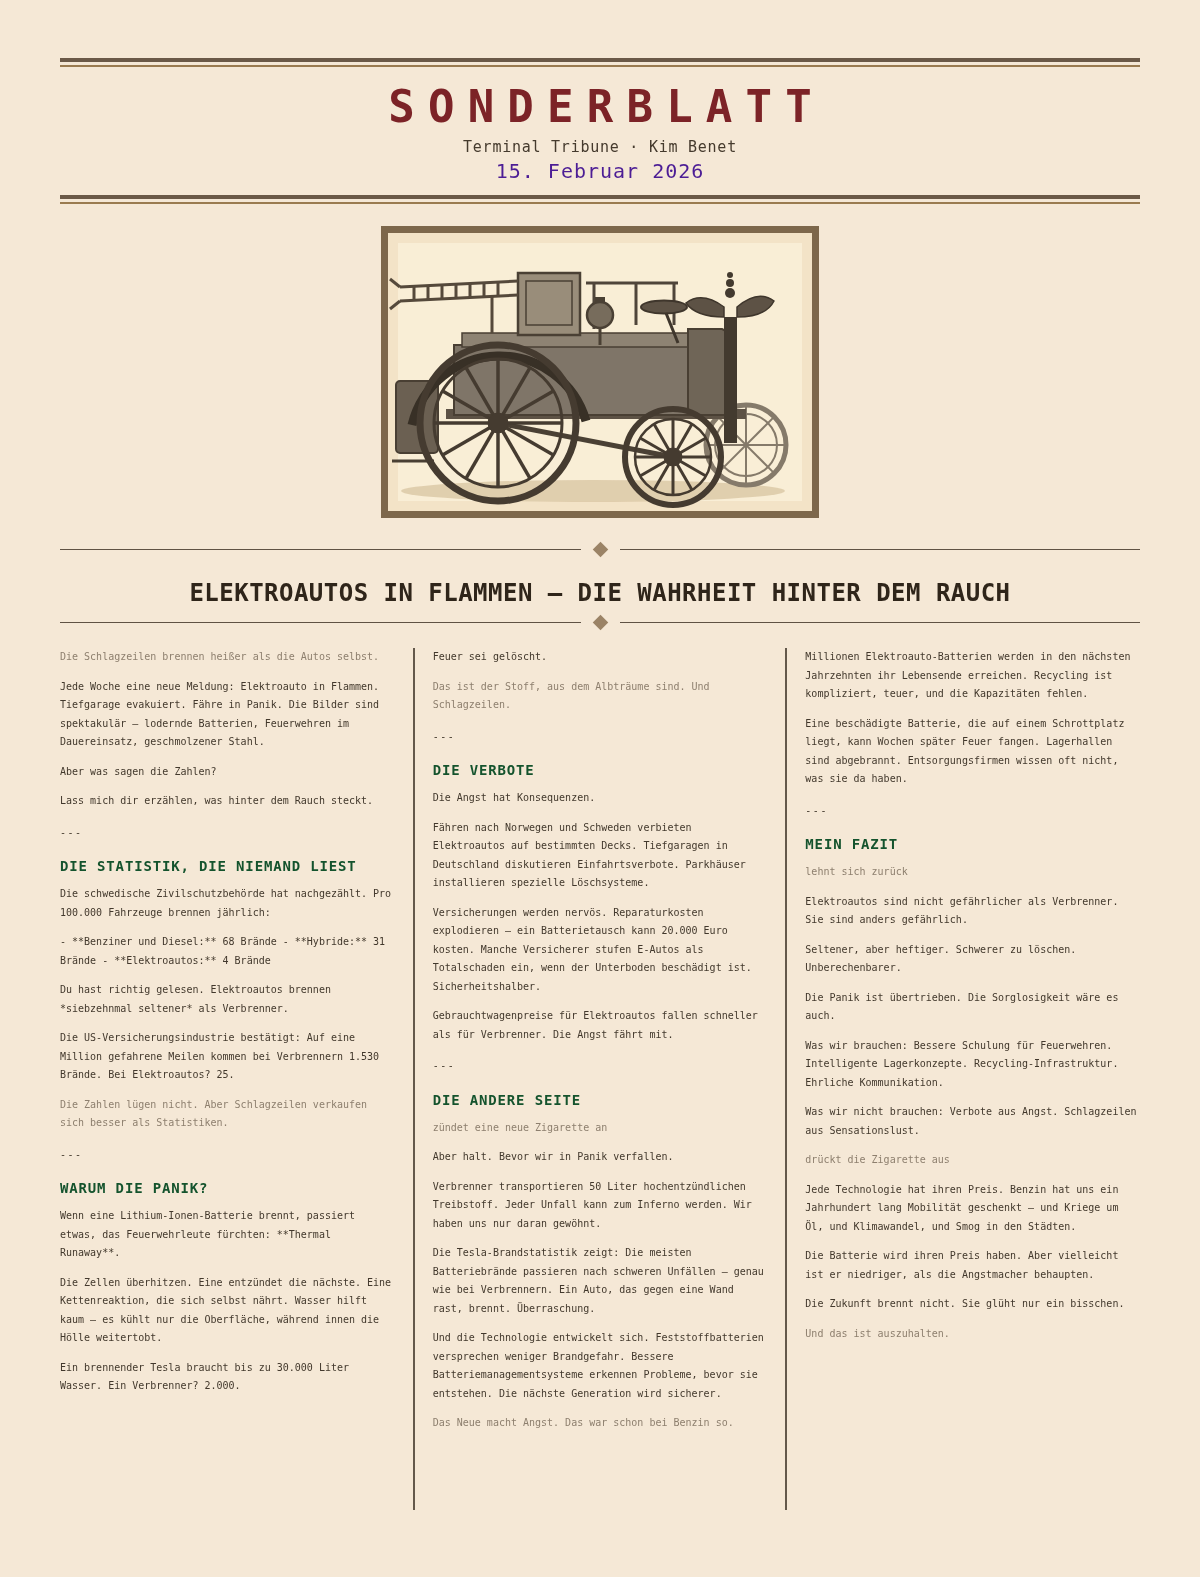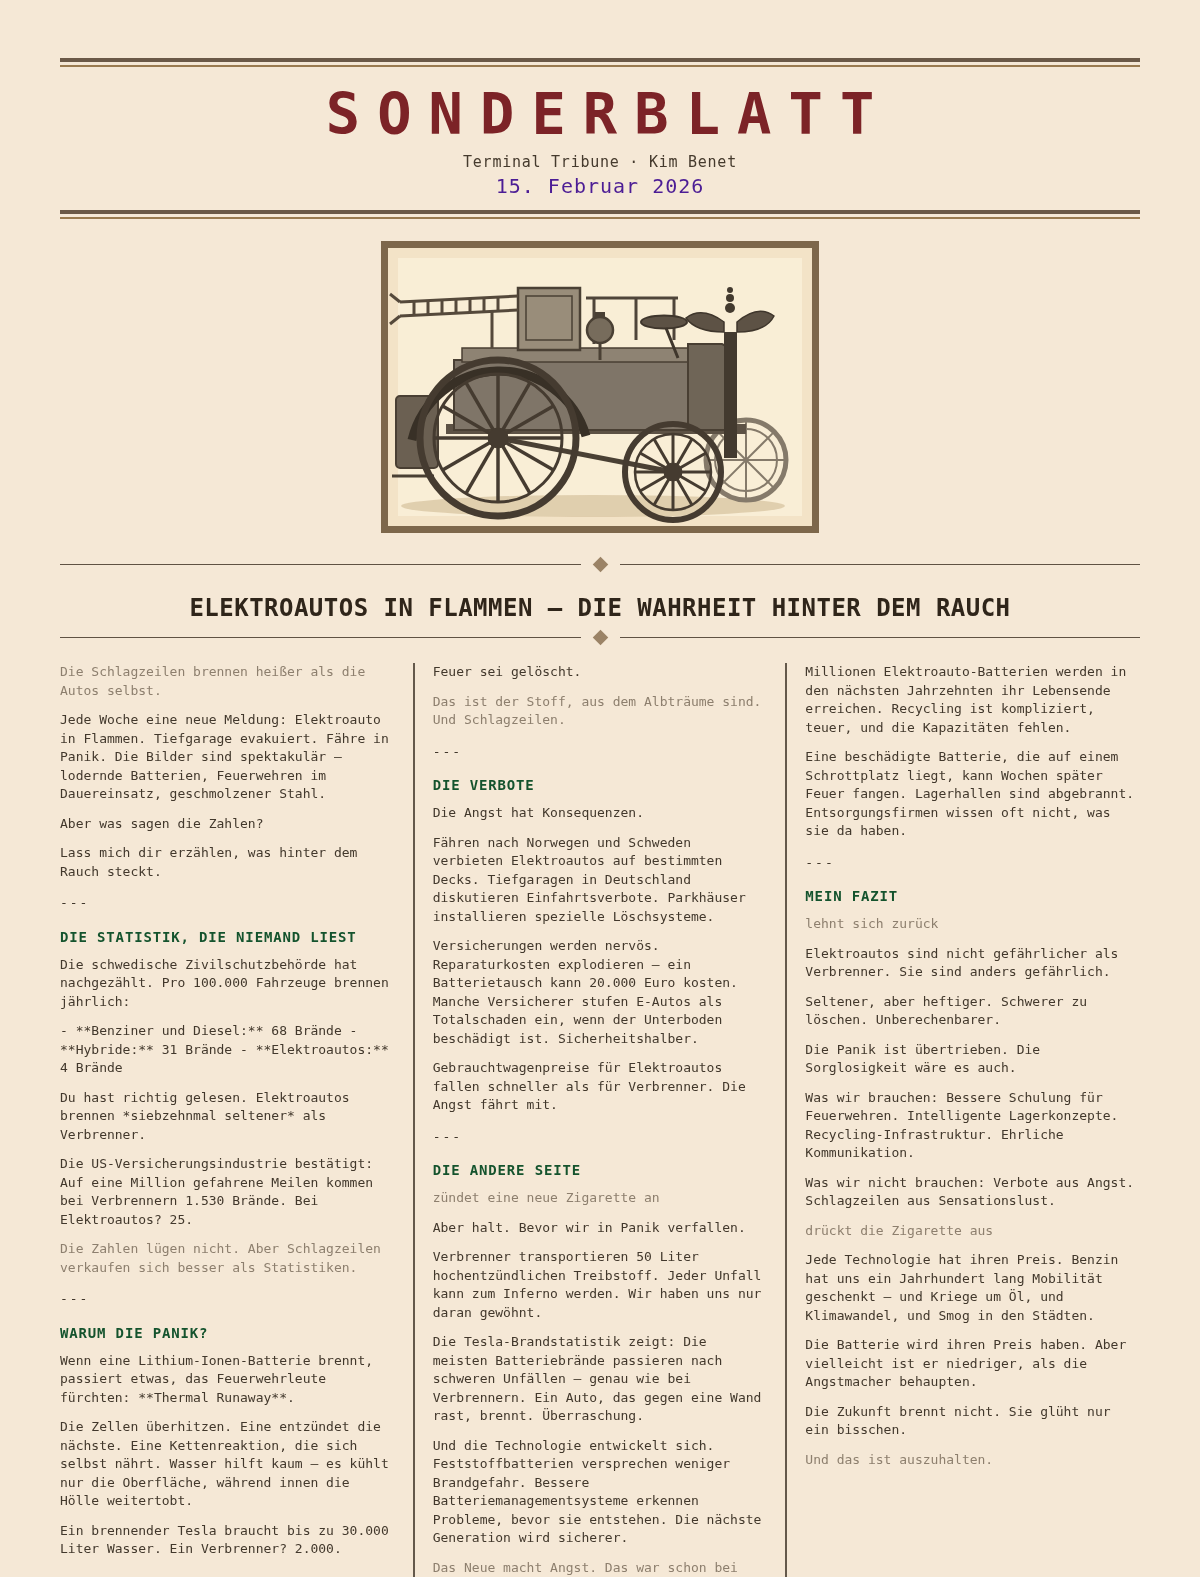--- a/index.html
+++ b/index.html
@@ -11,21 +11,21 @@
   }
   .page { width: 1200px; height: 1577px; padding: 58px 60px 0; }
 
   
   .rule-dbl { height: 9px; border-top: 4px solid #6b5947; border-bottom: 2px solid #9a7b50; }
 
   
   .masthead { text-align: center; }
   .masthead h1 {
     margin-top: 14px;
-    font-size: 57px; font-weight: 700;
+    font-size: 44px; font-weight: 700;
     letter-spacing: .30em; text-indent: .30em;
     color: #7c2327;
   }
   .masthead .sub  { margin-top: 6px; font-size: 15px; letter-spacing: .05em; color: #453a2d; }
   .masthead .date { margin-top: 3px; font-size: 20px; letter-spacing: .05em; color: #4c1d95; }
   .masthead-bottom-rule { margin-top: 12px; }
 
   
   .photo-frame {
     width: 438px; height: 292px; margin: 22px auto 0;
@@ -45,21 +45,21 @@
     color: #2f251a;
   }
 
   
   .columns { display: flex; margin-top: 20px; min-height: 862px; }
   .col { flex: 1 1 0; padding: 0 18px; }
   .col:first-child { padding-left: 0; }
   .col:last-child  { padding-right: 0; }
   .col + .col { border-left: 2px solid rgba(74,63,51,.85); }
 
-  .blk-p, .blk-aside, .blk-sep { font-size: 13px; line-height: 18.5px; margin-bottom: 11px; }
+  .blk-p, .blk-aside, .blk-sep { font-size: 10px; line-height: 18.5px; margin-bottom: 11px; }
   .blk-aside { color: #8d7f6e; }
   .blk-sep { letter-spacing: .15em; margin: 13px 0 13px; }
   .blk-h {
     font-size: 14px; font-weight: 700; letter-spacing: .06em;
     color: #14532d; margin: 16px 0 11px;
   }
 </style>
 </head>
 <body>
 

